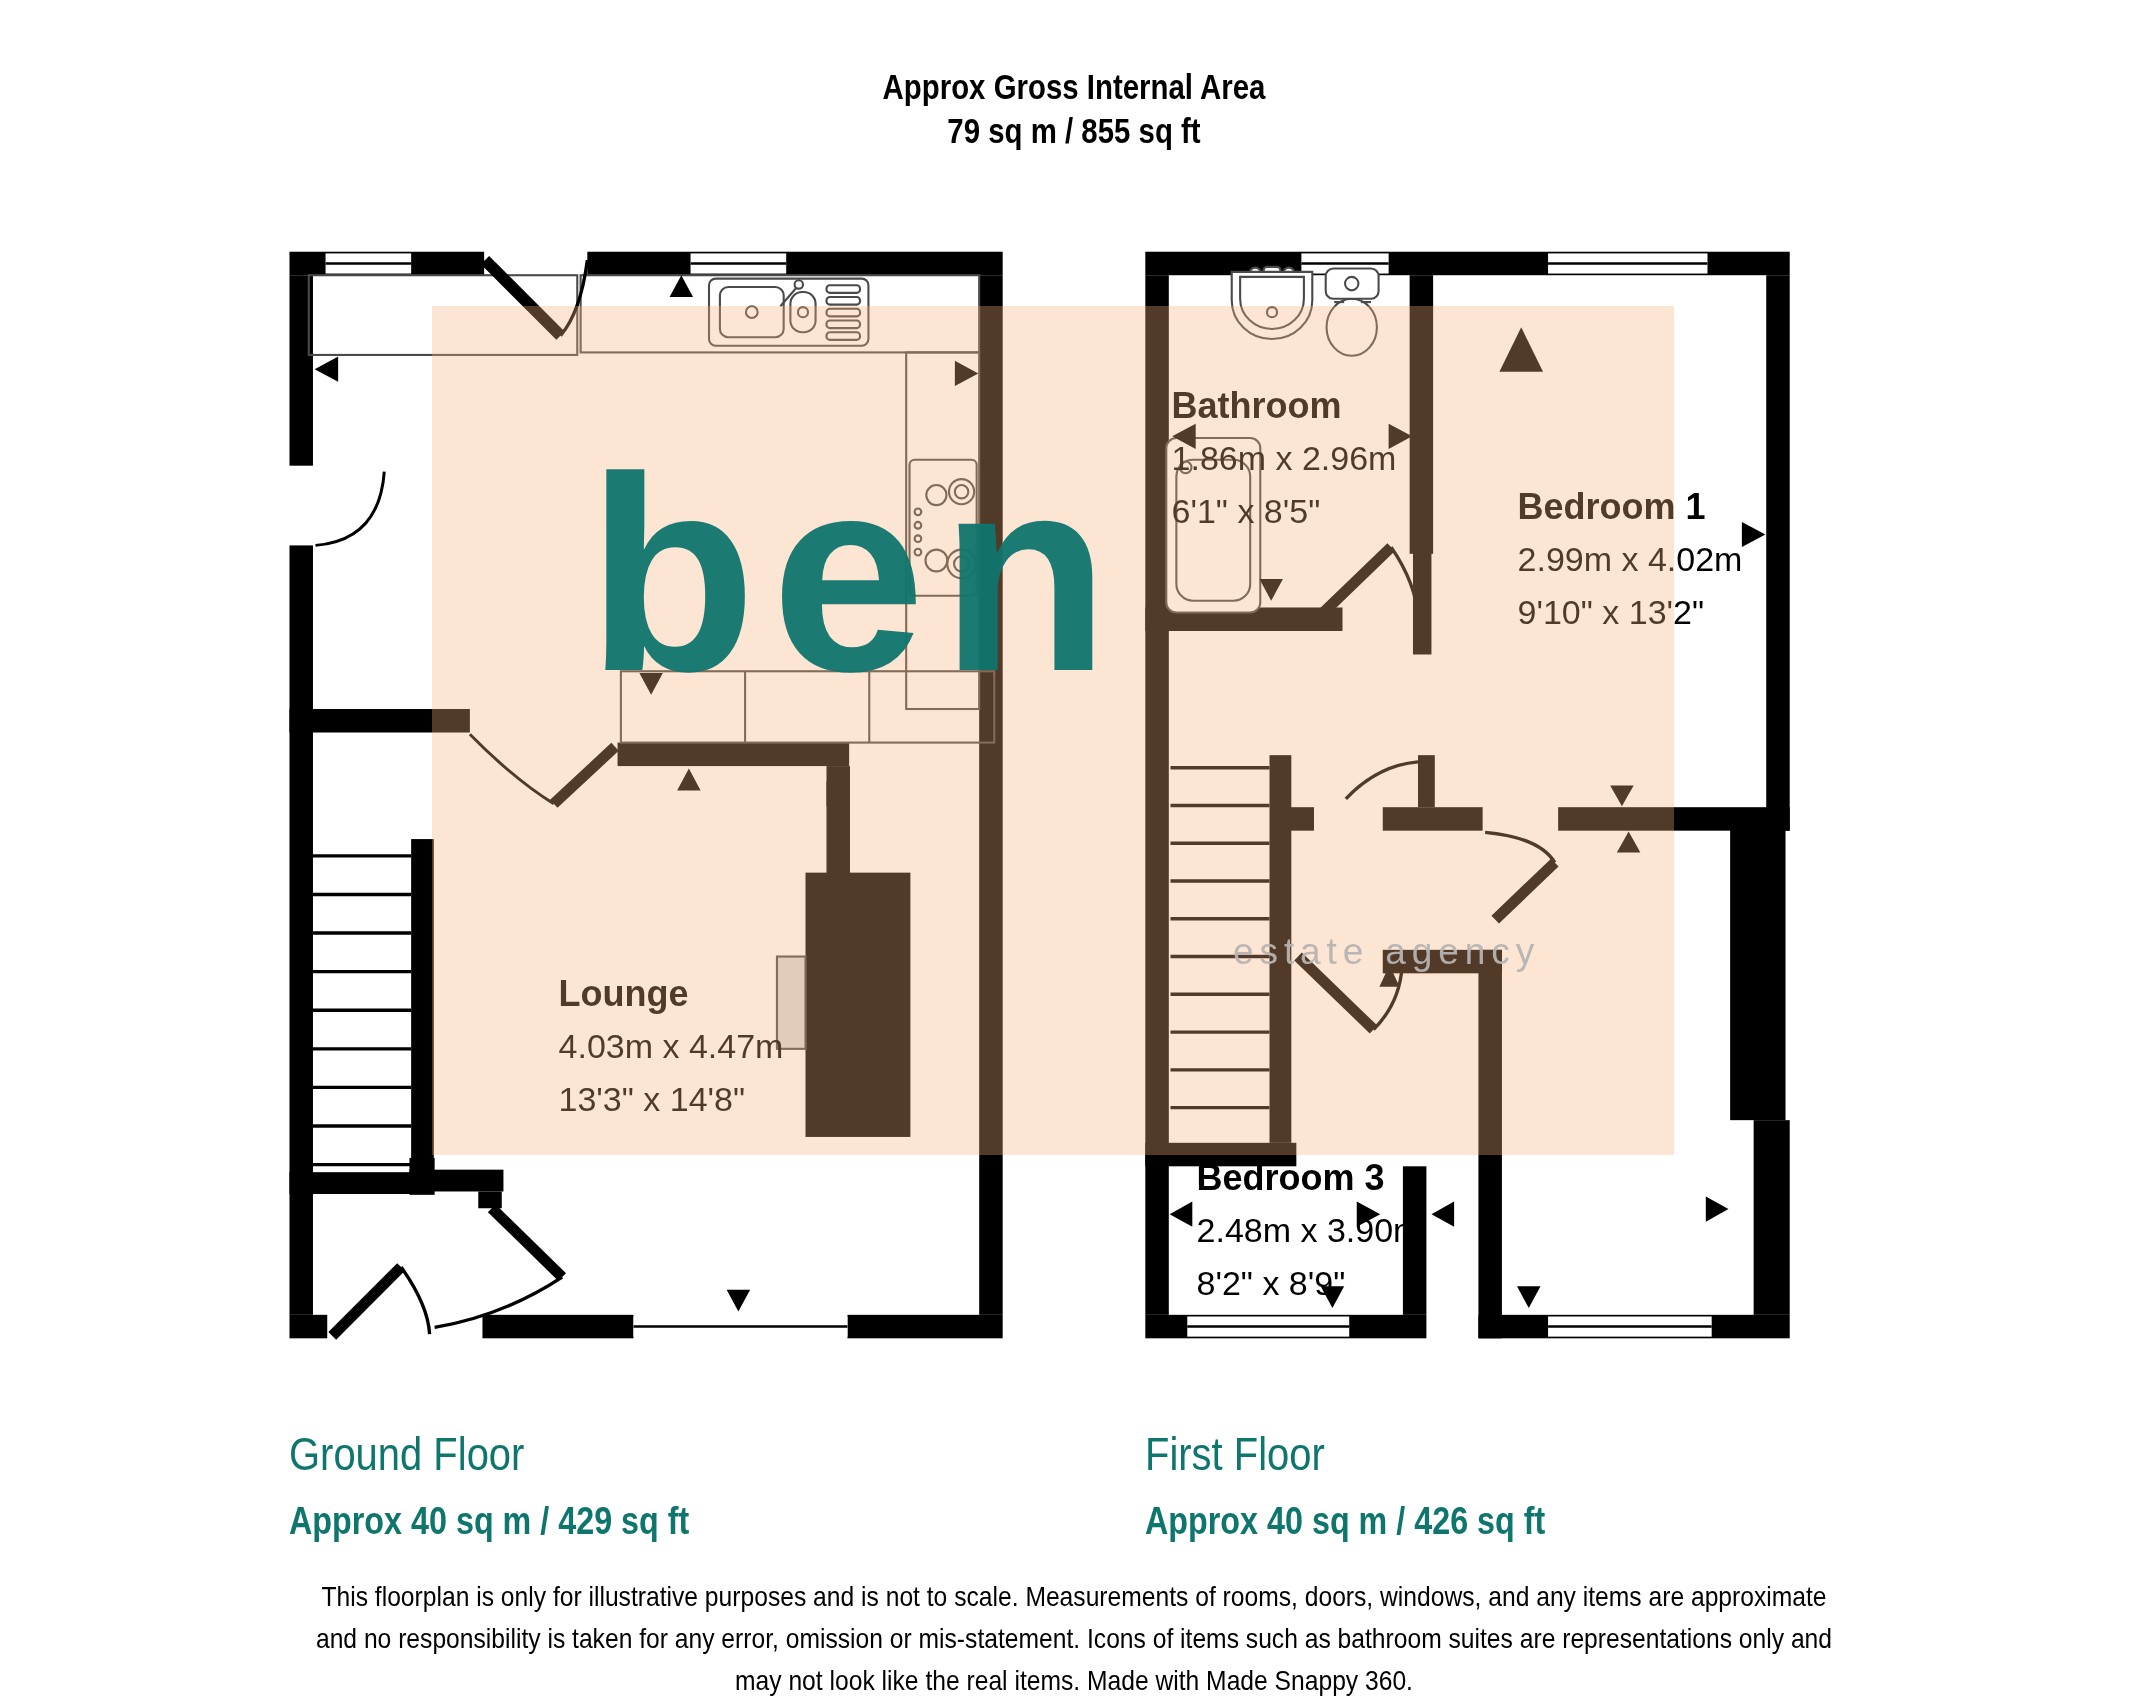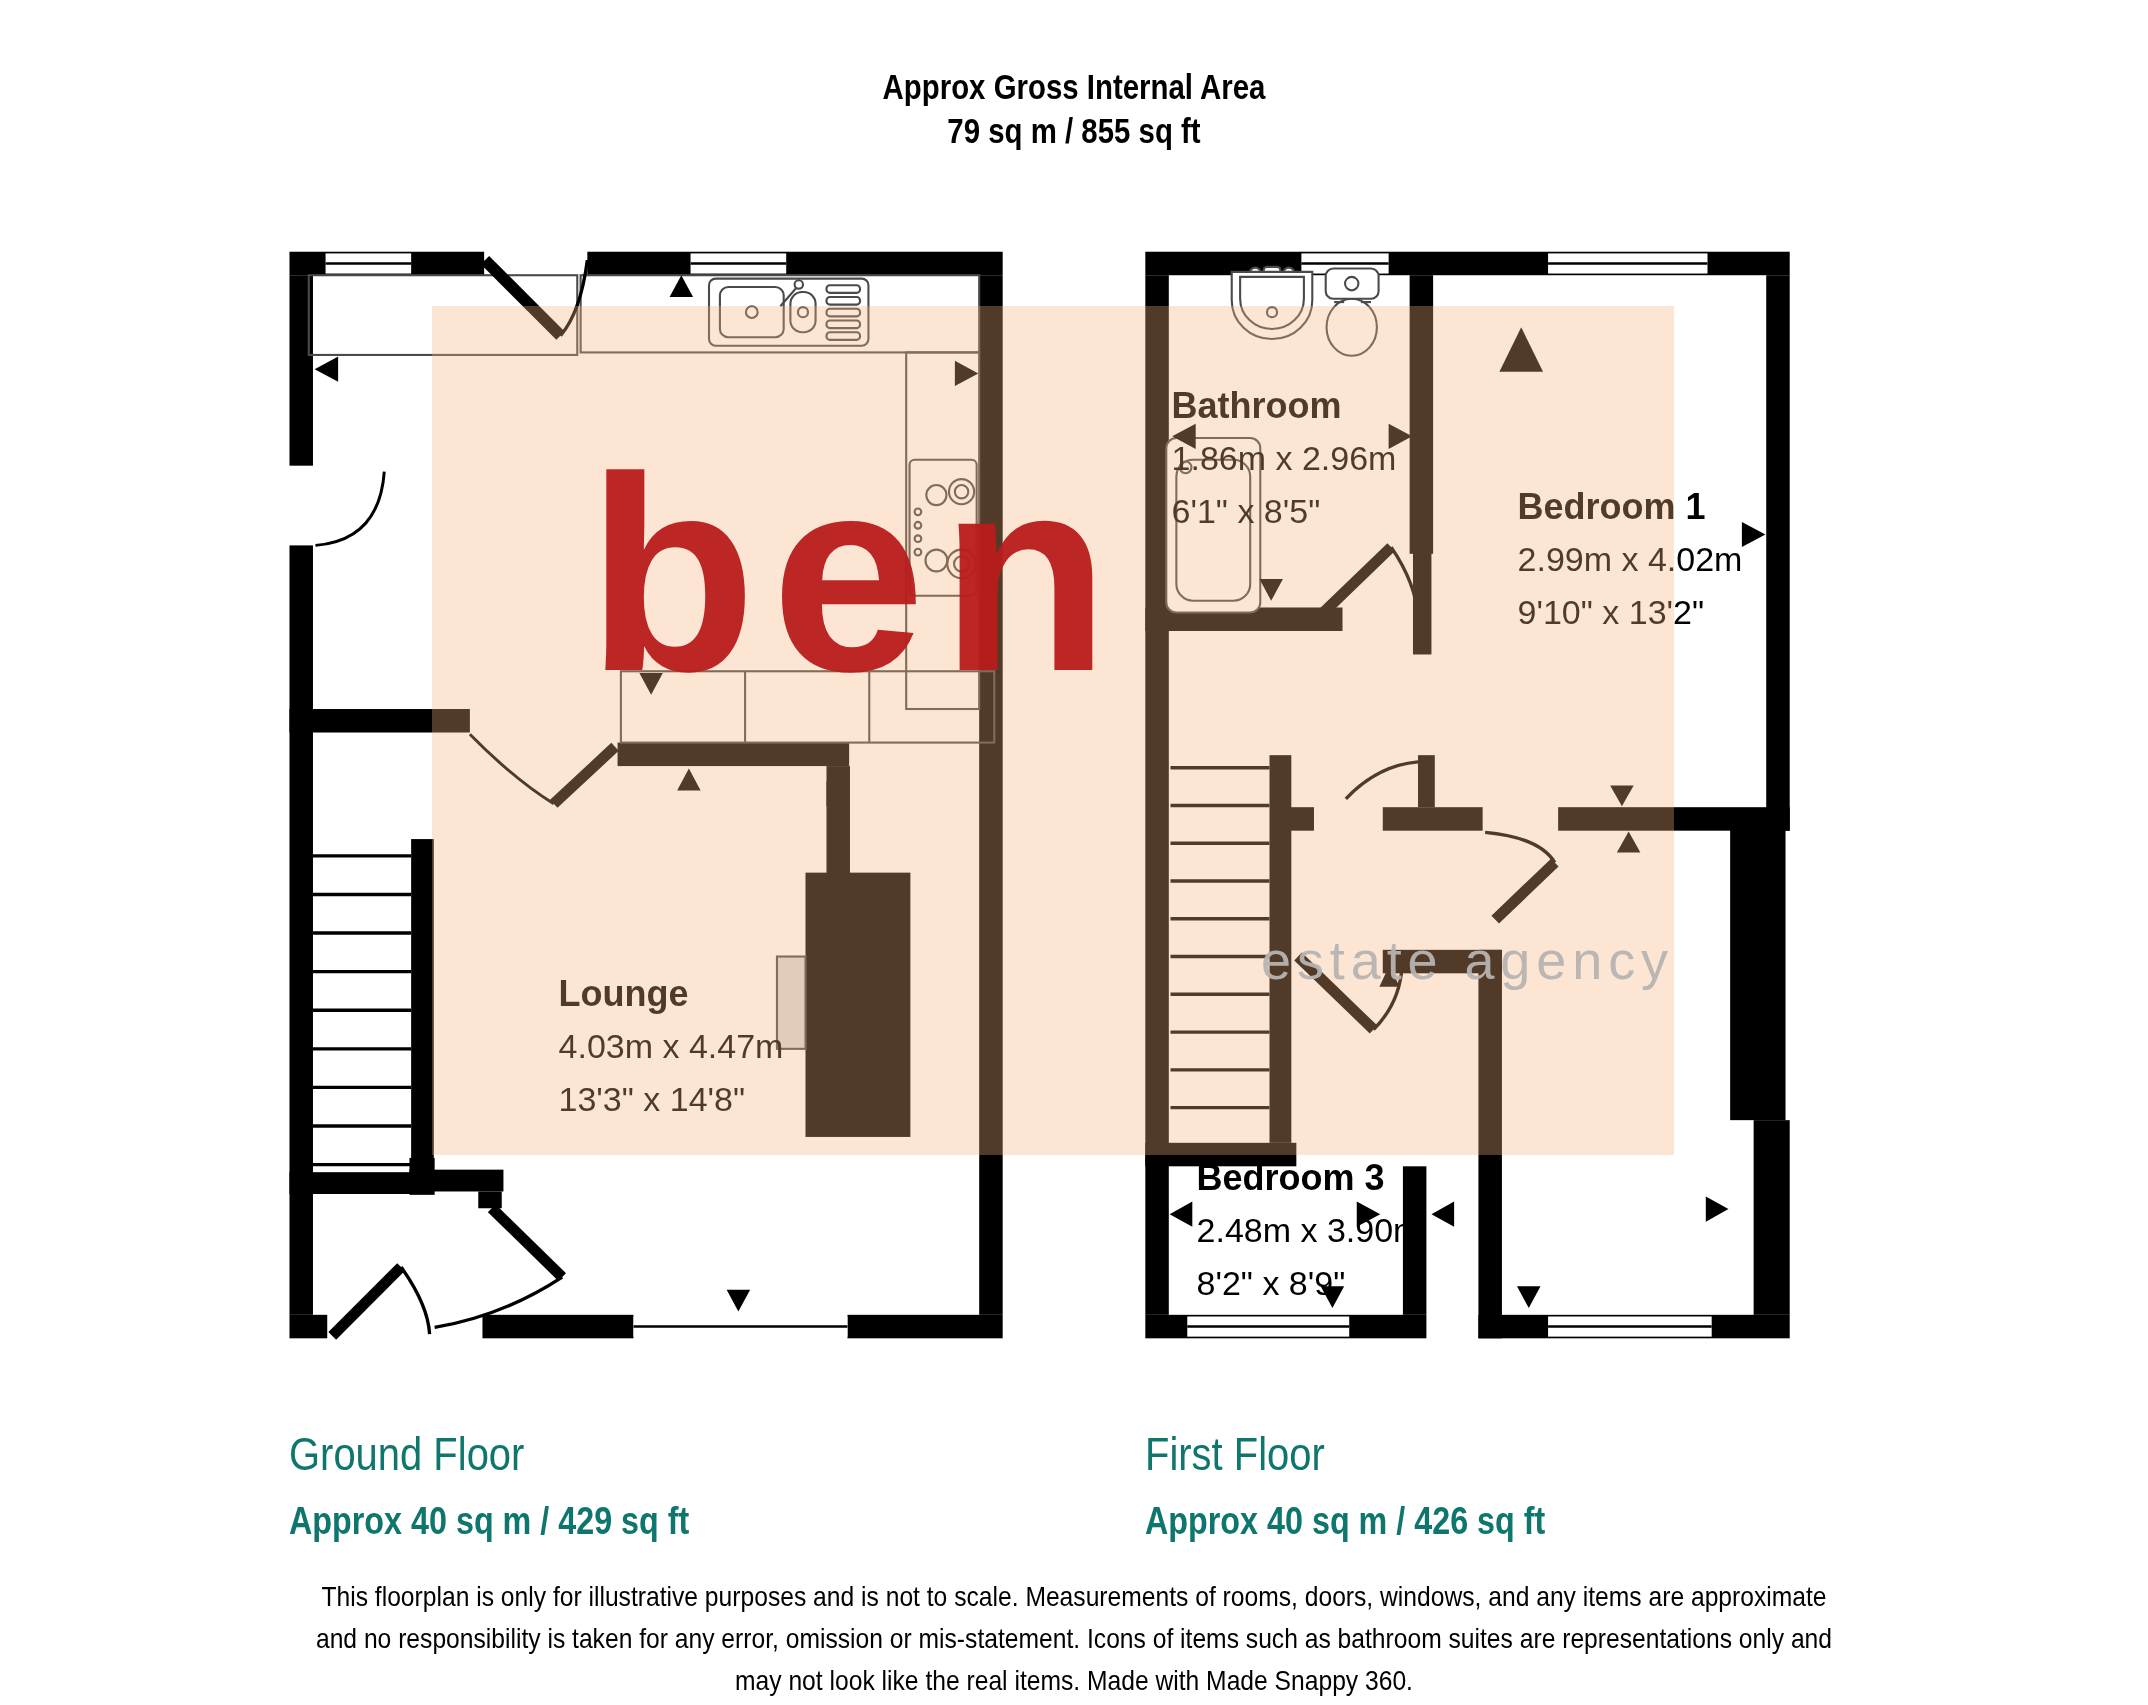--- a/index.html
+++ b/index.html
@@ -6,23 +6,23 @@
   #stage{position:relative;width:2148px;height:1705px;background:#fff;overflow:hidden;
          font-family:"Liberation Sans", sans-serif;}
   #plan-svg{position:absolute;left:0;top:0;z-index:1;}
   .room-label{position:absolute;z-index:2;transform:translateX(-50%);text-align:left;
               color:#000;white-space:nowrap;line-height:53px;font-size:34px;}
   .room-label .rname{font-weight:bold;font-size:36px;}
   #highlight-overlay{position:absolute;z-index:3;left:432px;top:306px;width:1242px;height:849px;
               background:rgba(246,177,122,0.33);pointer-events:none;}
   .wm{position:absolute;z-index:4;pointer-events:none;line-height:1;letter-spacing:1.7px;
       font-family:"Liberation Sans", sans-serif;}
-  #wm-ben{left:587px;top:436px;font-size:277px;font-weight:bold;color:#b91c1c;letter-spacing:15px;opacity:.95;}
+  #wm-ben{left:587px;top:436px;font-size:277px;font-weight:bold;color:#0f766e;letter-spacing:15px;opacity:.95;}
   #wm-charles{left:587px;top:684px;font-size:277px;font-weight:bold;color:#ffffff;opacity:.85;}
-  #wm-agency{left:1233px;top:933px;font-size:54px;font-weight:normal;color:#b7b4b2;letter-spacing:5.9px;opacity:.95;margin-left:28px;}
+  #wm-agency{left:1233px;top:933px;font-size:37px;font-weight:normal;color:#b7b4b2;letter-spacing:5.9px;opacity:.95;}
   #title{position:absolute;z-index:5;left:0;right:0;top:65px;text-align:center;color:#000;
          font-weight:bold;font-size:35px;line-height:44px;transform:scaleX(.84);}
   .floor-caption{position:absolute;z-index:5;color:#0f766e;}
   .floor-caption .fname{font-size:47px;font-weight:normal;transform:scaleX(.85);transform-origin:left;display:block;}
   .floor-caption .farea{font-size:38px;font-weight:bold;transform:scaleX(.85);transform-origin:left;display:block;margin-top:18.5px;}
   #disclaimer{position:absolute;z-index:5;left:0;right:0;top:1576px;text-align:center;color:#000;
               font-size:28px;line-height:42px;transform:scaleX(.88);}
 </style>
 </head>
 <body>

